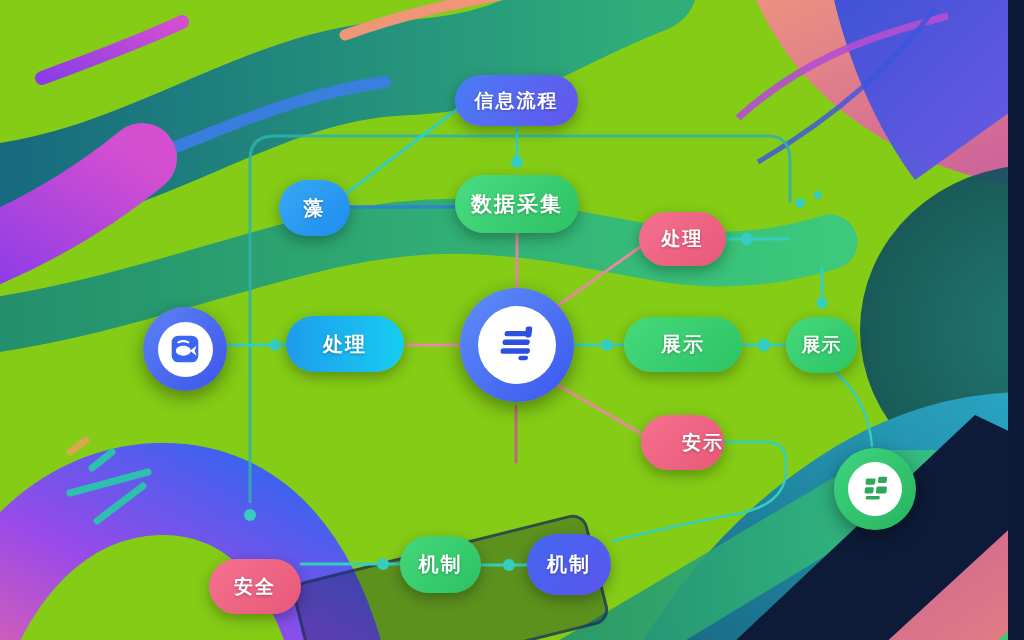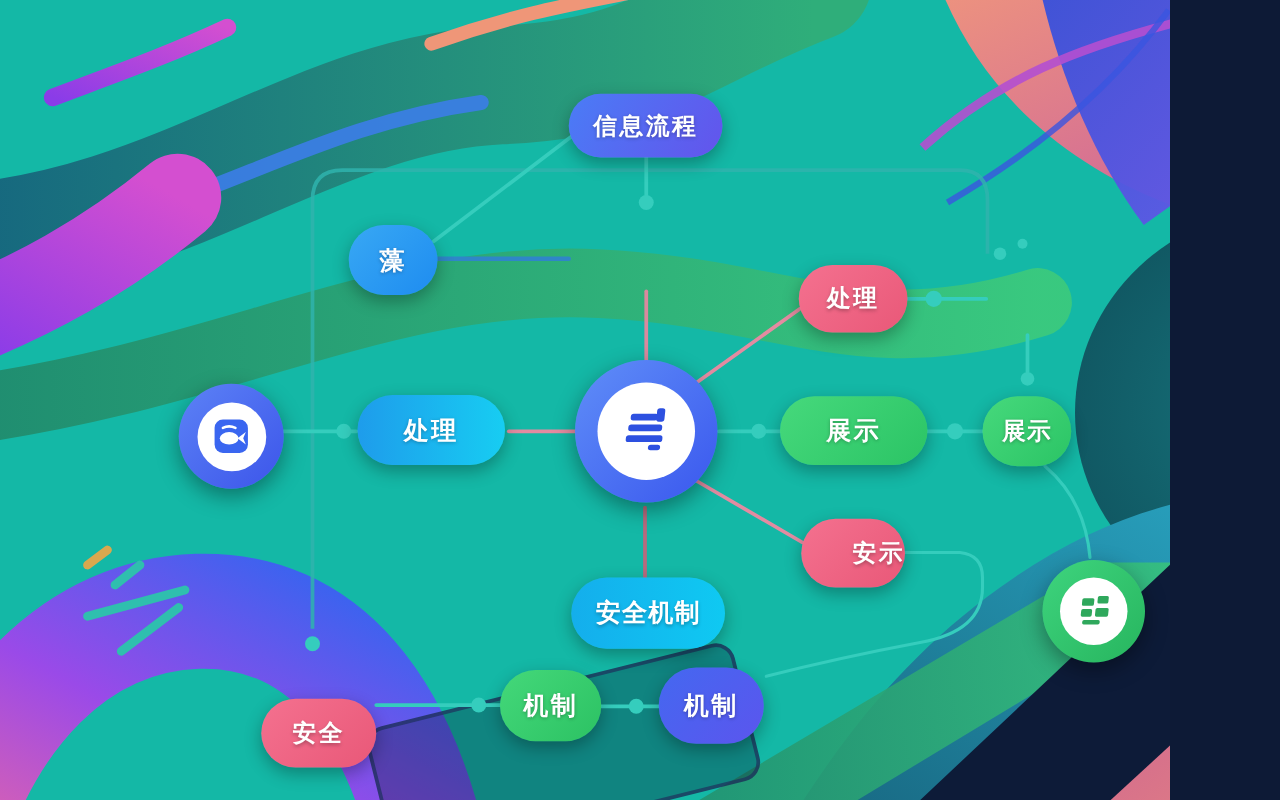--- a/index.html
+++ b/index.html
@@ -1,18 +1,18 @@
 <!DOCTYPE html>
 <html><head>
 <meta charset="utf-8">
 <style>
   html,body{margin:0;padding:0;background:#0d1a36;}
   .stage{
-    position:relative;width:936px;height:640px;overflow:hidden;
-    background:#14b8a6;
+    position:relative;width:1008px;height:640px;overflow:hidden;
+    background:#84cc16;
     font-family:Liberation Mono, monospace;
   }
   .stage svg.layer{position:absolute;left:0;top:0;width:1024px;height:640px;}
 
   
   .pill{
     position:absolute;display:flex;align-items:center;justify-content:center;
     color:#fff;font-weight:bold;letter-spacing:2px;
     border-radius:30px;z-index:3;
     text-shadow:0 1px 3px rgba(0,0,0,.28);
@@ -172,37 +172,37 @@
       <circle cx="509" cy="565" r="6"></circle>
     </g>
   </svg>
 
   <div class="pill n-info">
       <span>信息流程</span>
     </div>
   <div class="pill n-zao">
       <span>藻</span>
     </div>
+  <div class="pill n-data">
+      <span>数据采集</span>
+    </div>
   <div class="pill n-proc-t">
       <span>处理</span>
     </div>
   <div class="pill n-proc-l">
       <span>处理</span>
     </div>
   <div class="pill n-disp-m">
       <span>展示</span>
     </div>
   <div class="pill n-disp-r">
       <span>展示</span>
     </div>
   <div class="pill n-sec-m">
       <span>安示</span>
-    </div>
-  <div class="pill n-security">
-      <span>安全机制</span>
     </div>
   <div class="pill n-safe-b">
       <span>安全</span>
     </div>
   <div class="pill n-mech-g">
       <span>机制</span>
     </div>
   <div class="pill n-mech-b">
       <span>机制</span>
     </div>

